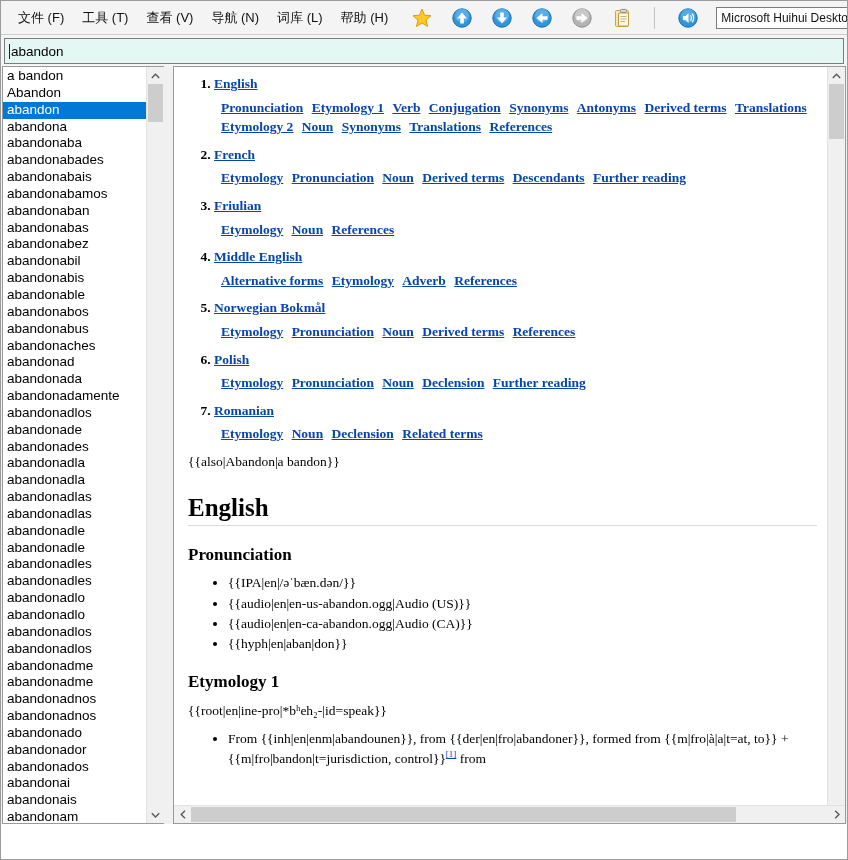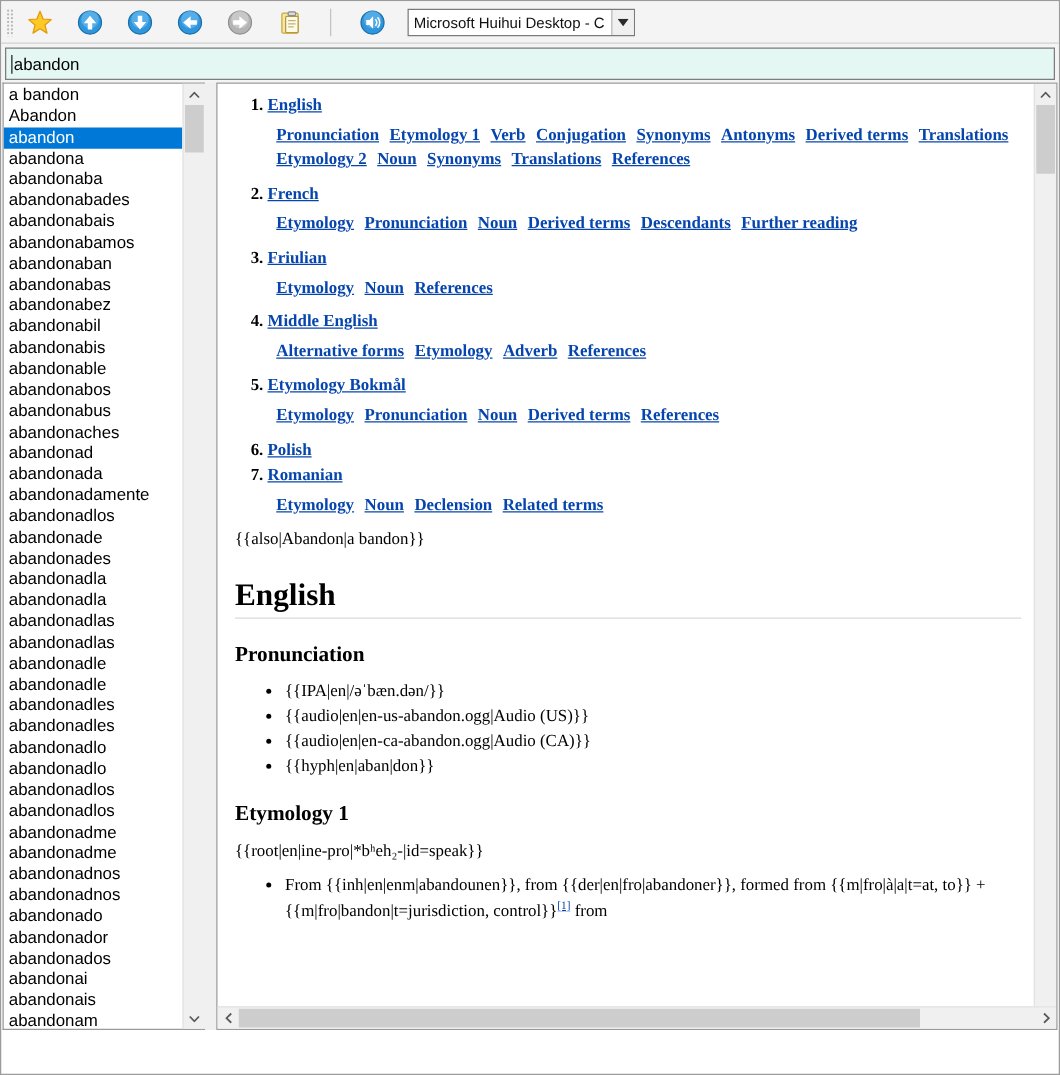--- a/index.html
+++ b/index.html
@@ -338,20 +338,28 @@
     text-decoration: underline;
   }
 </style>
 </head>
 <body>
 
 <div id="app">
 
 
   <div class="menubar">
+    <div class="menu-items">
+      <div class="menu-item">文件 (F)</div>
+      <div class="menu-item">工具 (T)</div>
+      <div class="menu-item">查看 (V)</div>
+      <div class="menu-item">导航 (N)</div>
+      <div class="menu-item">词库 (L)</div>
+      <div class="menu-item">帮助 (H)</div>
+    </div>
 
     <div class="grip"></div>
 
     <div class="tb-icons">
       <div class="tb-btn">
         <svg width="22" height="22" viewBox="0 0 22 22">
           <polygon points="11,2 13.5,8.2 20,8.7 15,13 16.6,19.5 11,16 5.4,19.5 7,13 2,8.7 8.5,8.2" fill="#ffc925" stroke="#e09a10" stroke-width="1" stroke-linejoin="round"></polygon>
         </svg>
       </div>
       <div class="tb-btn">
@@ -489,22 +497,22 @@
 
     <div class="right-pane">
       <div class="content-row">
         <div class="content">
 
           <ol class="toc" id="toc">
               <li><span class="toc-lang">English</span><div class="toc-subs"><span class="toc-sub">Pronunciation</span> <span class="toc-sub">Etymology 1</span> <span class="toc-sub">Verb</span> <span class="toc-sub">Conjugation</span> <span class="toc-sub">Synonyms</span> <span class="toc-sub">Antonyms</span> <span class="toc-sub">Derived terms</span> <span class="toc-sub">Translations</span> <span class="toc-sub">Etymology 2</span> <span class="toc-sub">Noun</span> <span class="toc-sub">Synonyms</span> <span class="toc-sub">Translations</span> <span class="toc-sub">References</span> </div></li>
               <li><span class="toc-lang">French</span><div class="toc-subs"><span class="toc-sub">Etymology</span> <span class="toc-sub">Pronunciation</span> <span class="toc-sub">Noun</span> <span class="toc-sub">Derived terms</span> <span class="toc-sub">Descendants</span> <span class="toc-sub">Further reading</span> </div></li>
               <li><span class="toc-lang">Friulian</span><div class="toc-subs"><span class="toc-sub">Etymology</span> <span class="toc-sub">Noun</span> <span class="toc-sub">References</span> </div></li>
               <li><span class="toc-lang">Middle English</span><div class="toc-subs"><span class="toc-sub">Alternative forms</span> <span class="toc-sub">Etymology</span> <span class="toc-sub">Adverb</span> <span class="toc-sub">References</span> </div></li>
-              <li><span class="toc-lang">Etymology Bokmål</span><div class="toc-subs"><span class="toc-sub">Etymology</span> <span class="toc-sub">Pronunciation</span> <span class="toc-sub">Noun</span> <span class="toc-sub">Derived terms</span> <span class="toc-sub">References</span> </div></li>
-              <li><span class="toc-lang">Polish</span></li>
+              <li><span class="toc-lang">Norwegian Bokmål</span><div class="toc-subs"><span class="toc-sub">Etymology</span> <span class="toc-sub">Pronunciation</span> <span class="toc-sub">Noun</span> <span class="toc-sub">Derived terms</span> <span class="toc-sub">References</span> </div></li>
+              <li><span class="toc-lang">Polish</span><div class="toc-subs"><span class="toc-sub">Etymology</span> <span class="toc-sub">Pronunciation</span> <span class="toc-sub">Noun</span> <span class="toc-sub">Declension</span> <span class="toc-sub">Further reading</span> </div></li>
               <li><span class="toc-lang">Romanian</span><div class="toc-subs"><span class="toc-sub">Etymology</span> <span class="toc-sub">Noun</span> <span class="toc-sub">Declension</span> <span class="toc-sub">Related terms</span> </div></li>
             </ol>
 
           <div class="plain-line">{{also|Abandon|a bandon}}</div>
 
           <h1 class="lang-head">English</h1>
 
           <h2 class="sec-head">Pronunciation</h2>
           <ul class="bullets" id="pron-list">
               <li>{{IPA|en|/əˈbæn.dən/}}</li>

